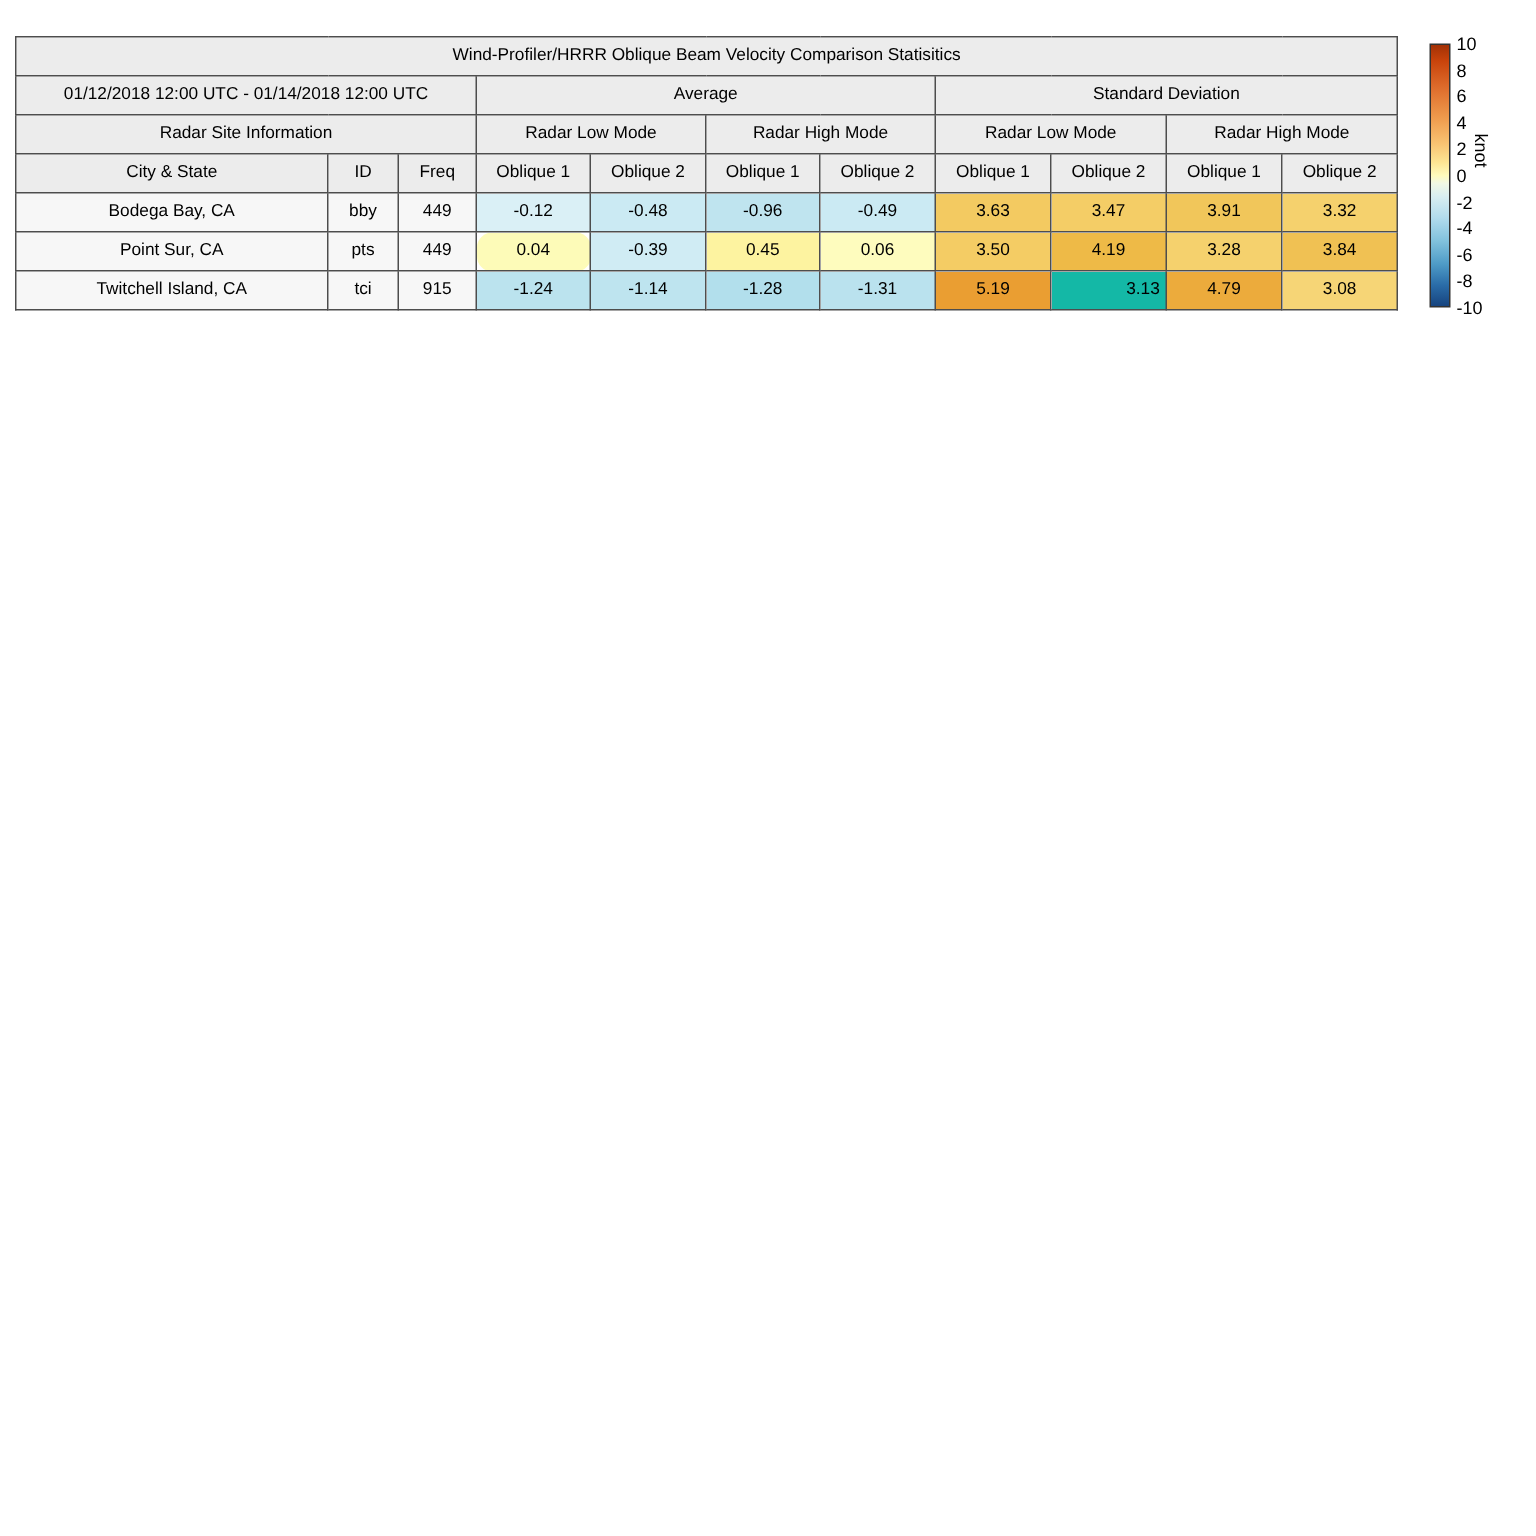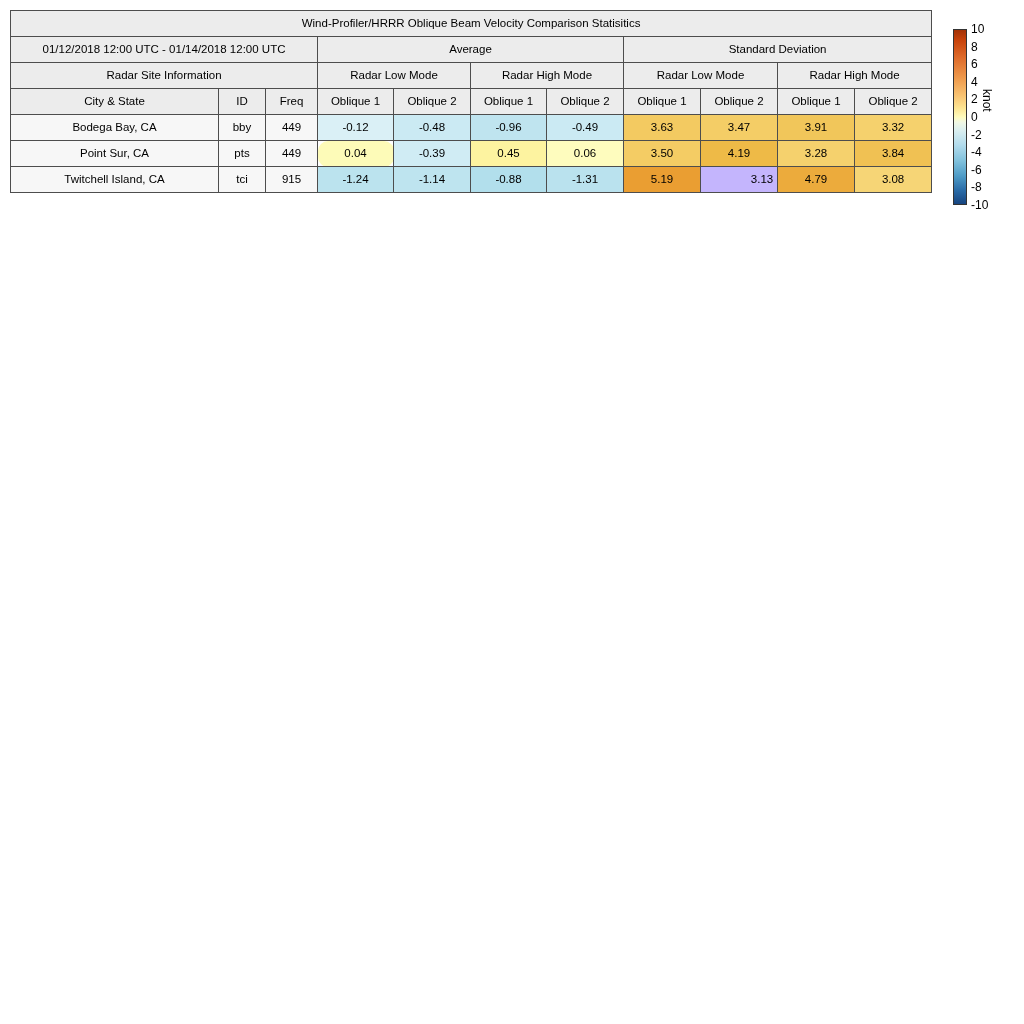--- a/index.html
+++ b/index.html
@@ -17,21 +17,21 @@
     position: relative;
     width: 1024px;
     height: 1024px;
     overflow: hidden;
   }
 
   
   #stats-table {
     position: absolute;
     left: 10px;
-    top: 10px;
+    top: 24px;
     width: 922px;
     border-collapse: collapse;
     table-layout: fixed;
   }
   #stats-table td,
   #stats-table th {
     border: 1px solid #4d4d4d;
     font-weight: normal;
     font-size: 11.5px;
     line-height: 1.1;
@@ -184,24 +184,24 @@
         <td class="val-cell" style="background-color: rgb(245, 209, 109);">3.28</td>
         <td class="val-cell" style="background-color: rgb(240, 193, 83);">3.84</td>
       </tr>
 
       <tr>
         <td class="site-cell">Twitchell Island, CA</td>
         <td class="site-cell">tci</td>
         <td class="site-cell">915</td>
         <td class="val-cell" style="background-color: rgb(187, 227, 238);">-1.24</td>
         <td class="val-cell" style="background-color: rgb(190, 228, 239);">-1.14</td>
-        <td class="val-cell" style="background-color: rgb(178, 223, 236);">-0.88</td>
+        <td class="val-cell" style="background-color: rgb(178, 223, 236);">-1.28</td>
         <td class="val-cell" style="background-color: rgb(186, 226, 238);">-1.31</td>
         <td class="val-cell" style="background-color: rgb(234, 158, 50);">5.19</td>
-        <td class="val-cell" style="background-color: #c4b5fd; padding-left: 48px;">3.13</td>
+        <td class="val-cell" style="background-color: #14b8a6; padding-left: 48px;">3.13</td>
         <td class="val-cell" style="background-color: rgb(236, 171, 60);">4.79</td>
         <td class="val-cell" style="background-color: rgb(246, 213, 118);">3.08</td>
       </tr>
     </tbody>
   </table>
 
   <div id="colorbar-group">
     <div id="colorbar-gradient"></div>
     <div id="colorbar-ticks">
         <div class="cb-tick" style="top: -6px;">10</div>

